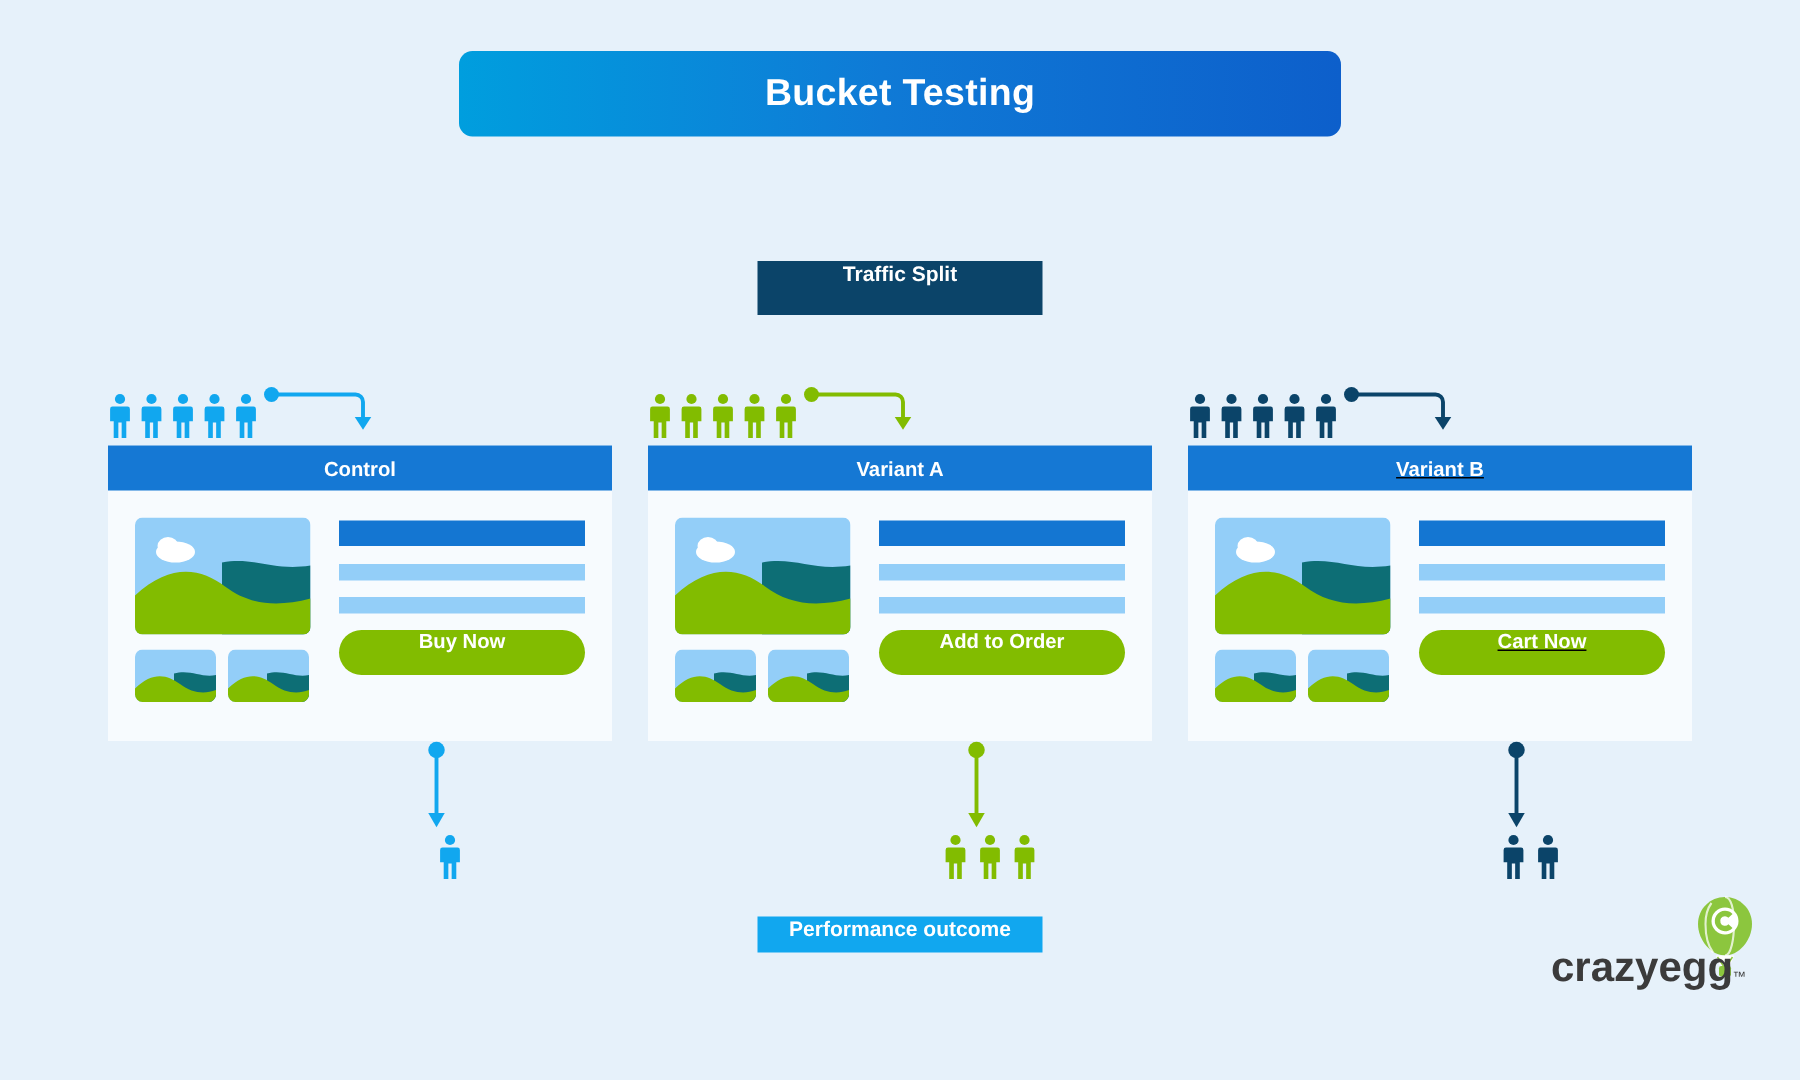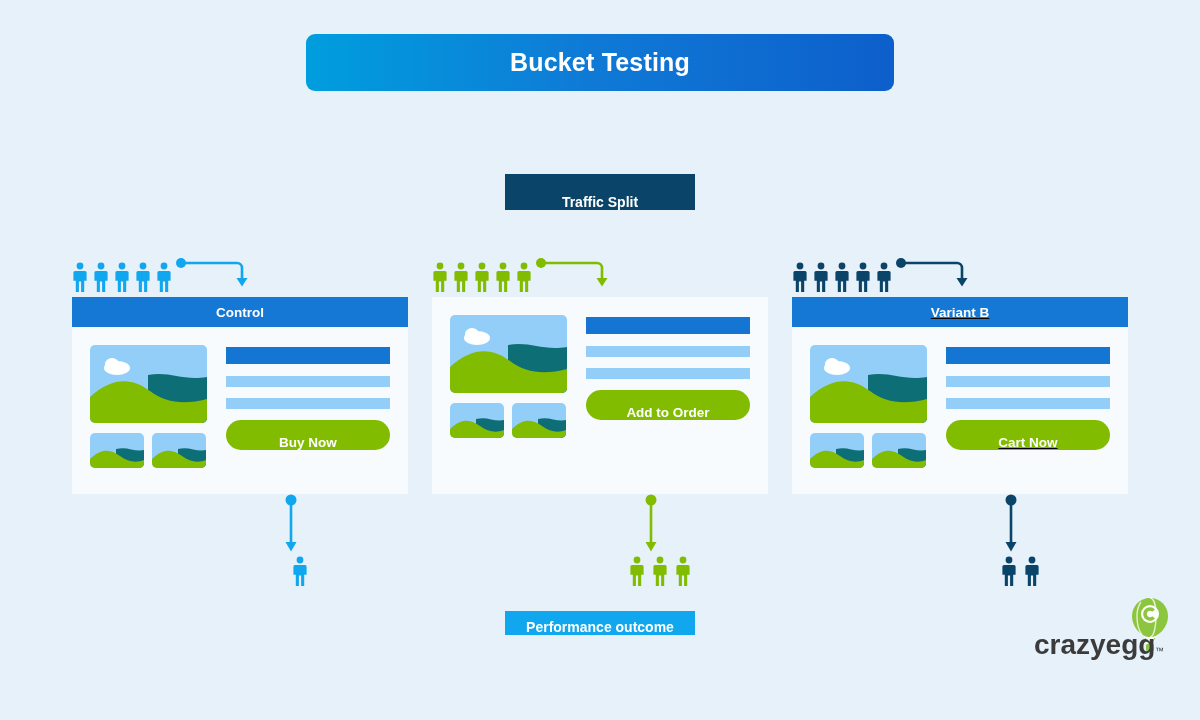--- a/index.html
+++ b/index.html
@@ -23,21 +23,21 @@
   .title-banner span {
     color: #ffffff;
     font-size: 25px;
     font-weight: bold;
     letter-spacing: .2px;
   }
 
   
   .badge {
     position: absolute;
-    display: flex; align-items: flex-end; justify-content: center;
+    display: flex; align-items: flex-start; justify-content: center;
     color: #fff; font-weight: bold;
   }
   .badge-traffic {
     left: 505px; top: 174px;
     width: 190px; height: 36px;
     background: #0b4469;
     font-size: 14px;
   }
   .badge-perf {
     left: 505px; top: 611px;
@@ -102,21 +102,21 @@
     height: 17px; background: #1476d2; margin-bottom: 12px;
   }
   .bar-light {
     height: 11px; background: #93cef8; margin-bottom: 11px;
   }
   .cta {
     margin-top: 9px;
     height: 30px;
     border-radius: 15px;
     background: #82bc00;
-    display: flex; align-items: flex-end; justify-content: center;
+    display: flex; align-items: flex-start; justify-content: center;
   }
   .cta span {
     color: #ffffff; font-size: 13.5px; font-weight: bold;
   }
 
   
   .outcome {
     position: relative;
     height: 95px;
   }
@@ -254,20 +254,23 @@
         </svg>
     </div>
     <svg class="feed-arrow" width="76" height="34" viewBox="0 0 76 34">
       <circle cx="5" cy="7" r="5" fill="#82bc00"></circle>
       <path d="M5 7h56a5 5 0 0 1 5 5v12" stroke="#82bc00" stroke-width="2.6" fill="none"></path>
       <path d="M60.5 22 66 30.5 71.5 22z" fill="#82bc00"></path>
     </svg>
   </div>
 
   <div class="card">
+    <div class="card-head">
+      <span>Variant A</span>
+    </div>
     <div class="card-body">
       <div class="media-col">
         <svg class="hero" viewBox="0 0 117 78" preserveAspectRatio="none">
           <rect width="117" height="78" fill="#93cef8"></rect>
           <path d="M58 30c22-4 34 6 59 2v46H58z" fill="#0d6e75"></path>
           <path d="M0 52c24-22 44-18 60-6 16 12 34 14 57 8v24H0z" fill="#82bc00"></path>
           <ellipse cx="27" cy="23" rx="13" ry="7" fill="#ffffff"></ellipse>
           <ellipse cx="22" cy="19" rx="7" ry="6" fill="#ffffff"></ellipse>
         </svg>
         <div class="thumbs">

